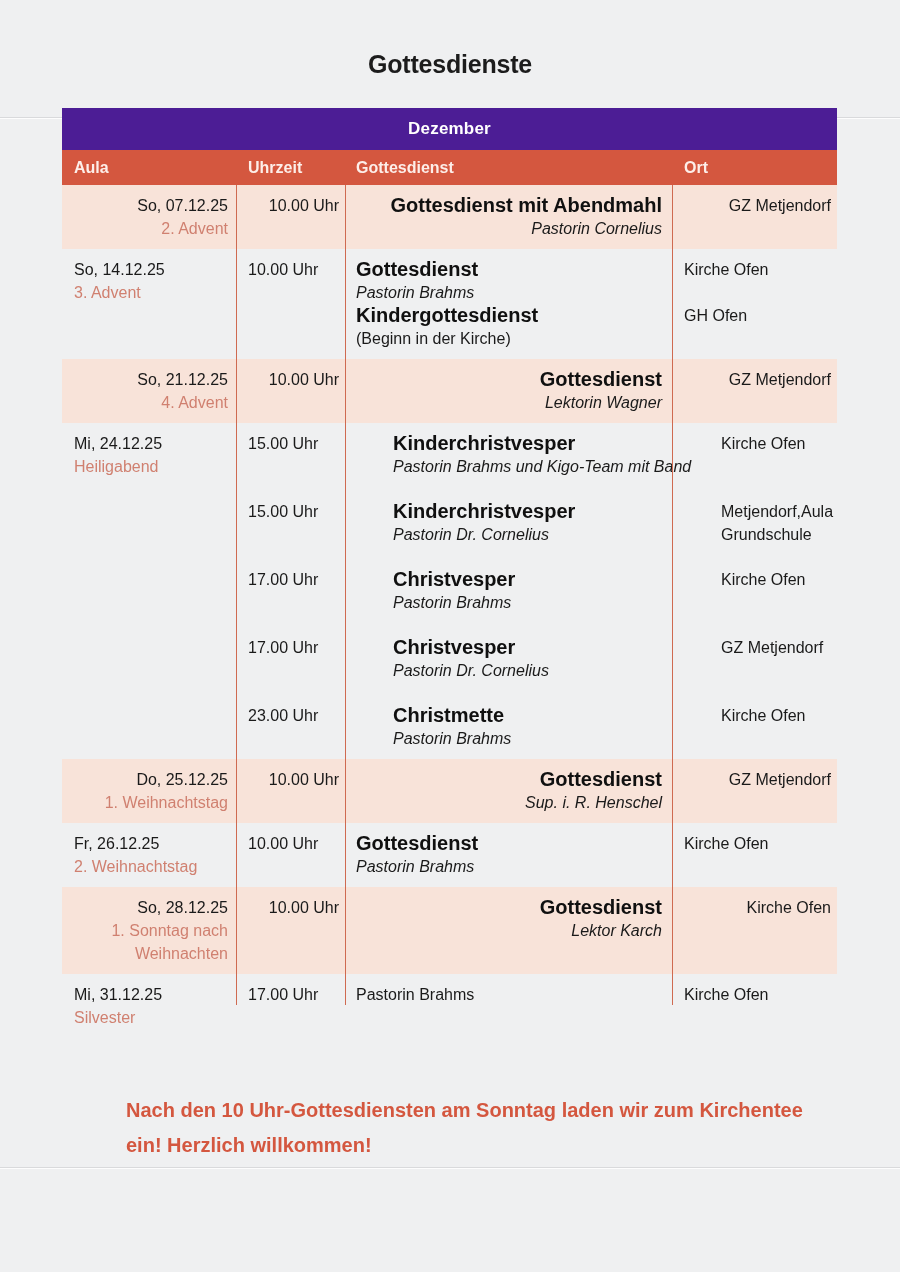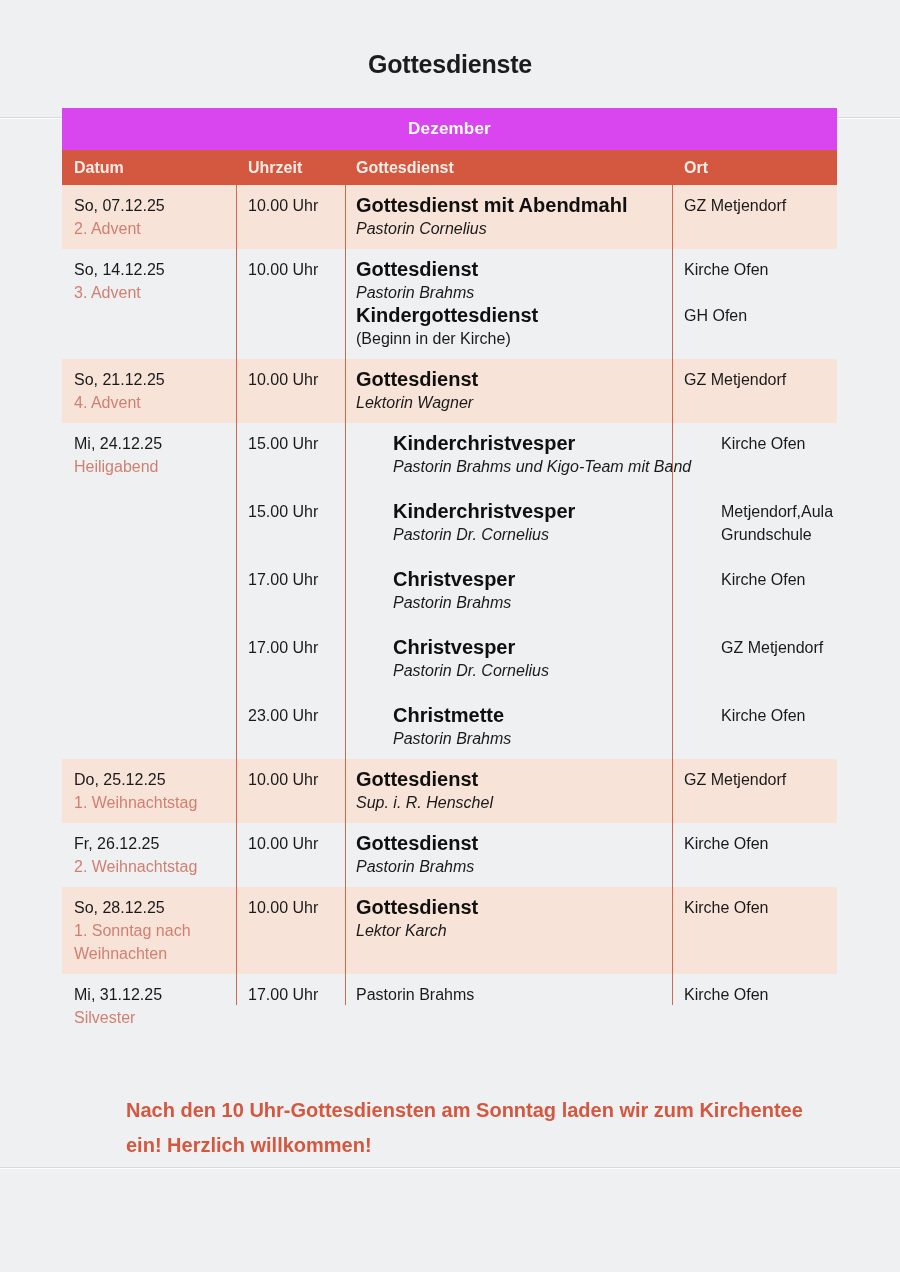--- a/index.html
+++ b/index.html
@@ -43,21 +43,21 @@
   }
 
   
   .table-wrap {
     position: absolute;
     left: 62px;
     top: 108px;
     width: 775px;
   }
   .month-bar {
-    background: #d946ef;
+    background: #4c1d95;
     color: #ffffff;
     text-align: center;
     font-size: 17px;
     font-weight: bold;
     letter-spacing: .2px;
     height: 42px;
     line-height: 42px;
   }
   .col-head {
     background: #d4573f;
@@ -72,21 +72,21 @@
   .c2 { width: 109px; box-sizing: border-box; padding-left: 12px; flex: none; }
   .c3 { width: 327px; box-sizing: border-box; padding-left: 11px; flex: none; }
   .c4 { width: 165px; box-sizing: border-box; padding-left: 12px; flex: none; }
 
   
   .row {
     display: flex;
     position: relative;
     background: #eff0f1;
   }
-  .row.alt { background: #f8e3d9; }
+  .row.alt { background: #f8e3d9; text-align: right; }
 
   .cell { box-sizing: border-box; }
   .cell.c1 { padding: 9px 8px 9px 12px; }
   .cell.c2 { padding: 9px 6px 26px 12px; }
   .cell.c3 { padding: 9px 10px 9px 11px; }
   .cell.c4 { padding: 9px 6px 9px 12px; }
 
   .date-main {
     font-size: 16px;
     color: #1a1a1a;
@@ -170,21 +170,21 @@
 <div>
   <div class="page-title">Gottesdienste</div>
   <div class="rule"></div>
 </div>
 
 <div class="table-wrap">
 
   <div class="month-bar">Dezember</div>
 
   <div class="col-head">
-    <div class="c1">Datum</div>
+    <div class="c1">Aula</div>
     <div class="c2">Uhrzeit</div>
     <div class="c3">Gottesdienst</div>
     <div class="c4">Ort</div>
   </div>
 
   <div class="row alt">
     <div class="cell c1">
       <div class="date-main">So, 07.12.25</div>
       <div class="date-sub">2. Advent</div>
     </div>

